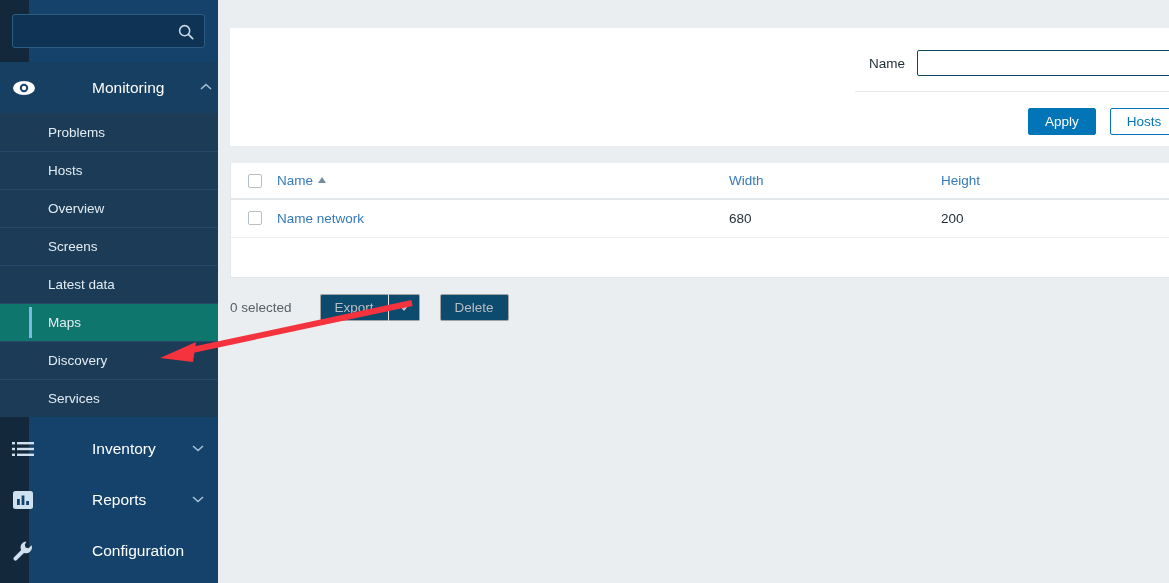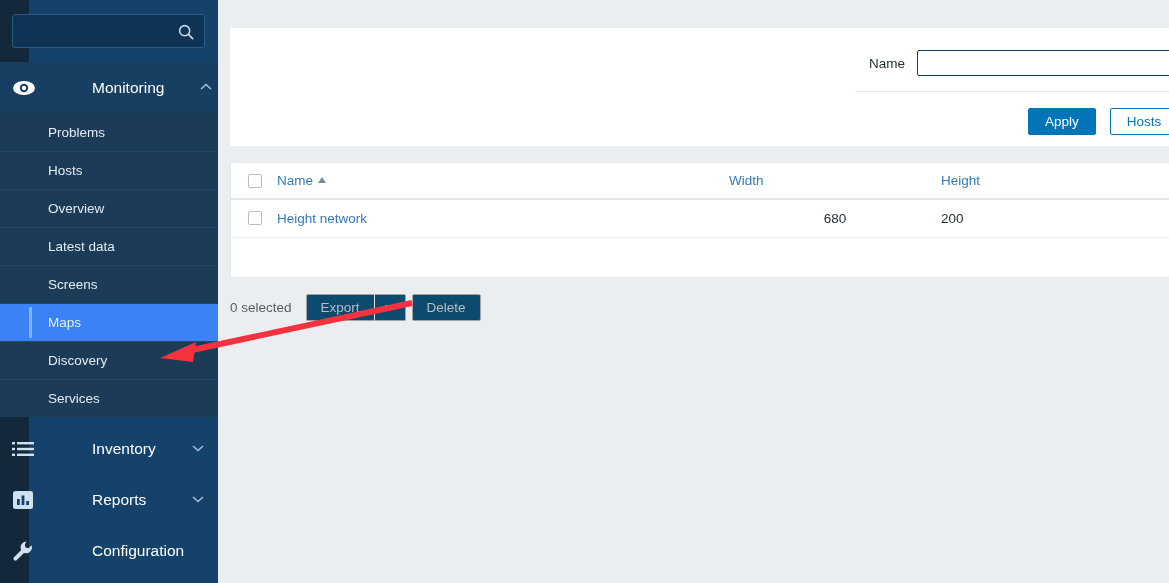--- a/index.html
+++ b/index.html
@@ -74,21 +74,21 @@
     display: flex; align-items: center;
     padding-left: 48px;
     color: #e3ecf3;
     font-size: 13.5px;
     border-top: 1px solid #25486a;
     position: relative;
     cursor: pointer;
     background: #1b3b56;
   }
   .sb-item:first-child { border-top: 0; }
-  .sb-item.active { background: #3b82f6; }
+  .sb-item.active { background: #0f766e; }
   .sb-item.active::before {
     content: "";
     position: absolute;
     left: 29px; top: 3px; bottom: 3px;
     width: 3px;
     background: #7eb8e0;
   }
   .sb-leftstrip {
     position: absolute; left: 0; top: 0; bottom: 0;
     width: 29px;
@@ -168,21 +168,21 @@
   table.list td {
     font-size: 13.5px;
     color: #1f2c33;
     padding: 0;
     height: 38px;
     border-bottom: 1px solid #eceff1;
     background: #ffffff;
   }
   .col-chk  { width: 46px; padding-left: 17px !important; }
   .col-name { width: 452px; }
-  .col-w    { width: 212px; text-align: center; }
+  .col-w    { width: 212px; }
   .col-h    { }
   .cell-link { color: #347ab8; cursor: pointer; }
   .sort-arrow {
     display: inline-block;
     margin-left: 5px;
     width: 0; height: 0;
     border-left: 4px solid transparent;
     border-right: 4px solid transparent;
     border-bottom: 6px solid #768d9c;
     vertical-align: 2px;
@@ -192,21 +192,21 @@
     border: 1px solid #b6bfc6;
     border-radius: 2px;
     background: #fff;
     display: block;
     cursor: pointer;
   }
 
   
   #footer-actions {
     position: absolute; left: 230px; top: 294px;
-    display: flex; align-items: center; gap: 6px;
+    display: flex; align-items: center; gap: 20px;
   }
   .sel-count { font-size: 13.5px; color: #555f66; margin-right: 8px; }
   .btn-ghost {
     height: 27px; padding: 0 14px;
     font-size: 13.5px;
     color: #b9bec2;
     background: #0c4a6e;
     border: 1px solid #a3a3a3;
     border-radius: 2px;
     display: inline-flex; align-items: center; justify-content: center;
@@ -271,24 +271,24 @@
       <div class="sb-item">
         <span>Problems</span>
       </div>
       <div class="sb-item">
         <span>Hosts</span>
       </div>
       <div class="sb-item">
         <span>Overview</span>
       </div>
       <div class="sb-item">
+        <span>Screens</span>
+      </div>
+      <div class="sb-item">
         <span>Latest data</span>
-      </div>
-      <div class="sb-item">
-        <span>Screens</span>
       </div>
       <div class="sb-item active">
         <span>Maps</span>
       </div>
       <div class="sb-item">
         <span>Discovery</span>
       </div>
       <div class="sb-item">
         <span>Services</span>
       </div>
@@ -374,21 +374,21 @@
               <span>Height</span>
             </th>
           </tr>
         </thead>
         <tbody>
           <tr>
             <td class="col-chk">
               <span class="chk"></span>
             </td>
             <td class="col-name">
-              <span class="cell-link">Height network</span>
+              <span class="cell-link">Name network</span>
             </td>
             <td class="col-w">680</td>
             <td class="col-h">200</td>
           </tr>
         </tbody>
       </table>
     </div>
   </div>
 
   <div id="footer-actions">

